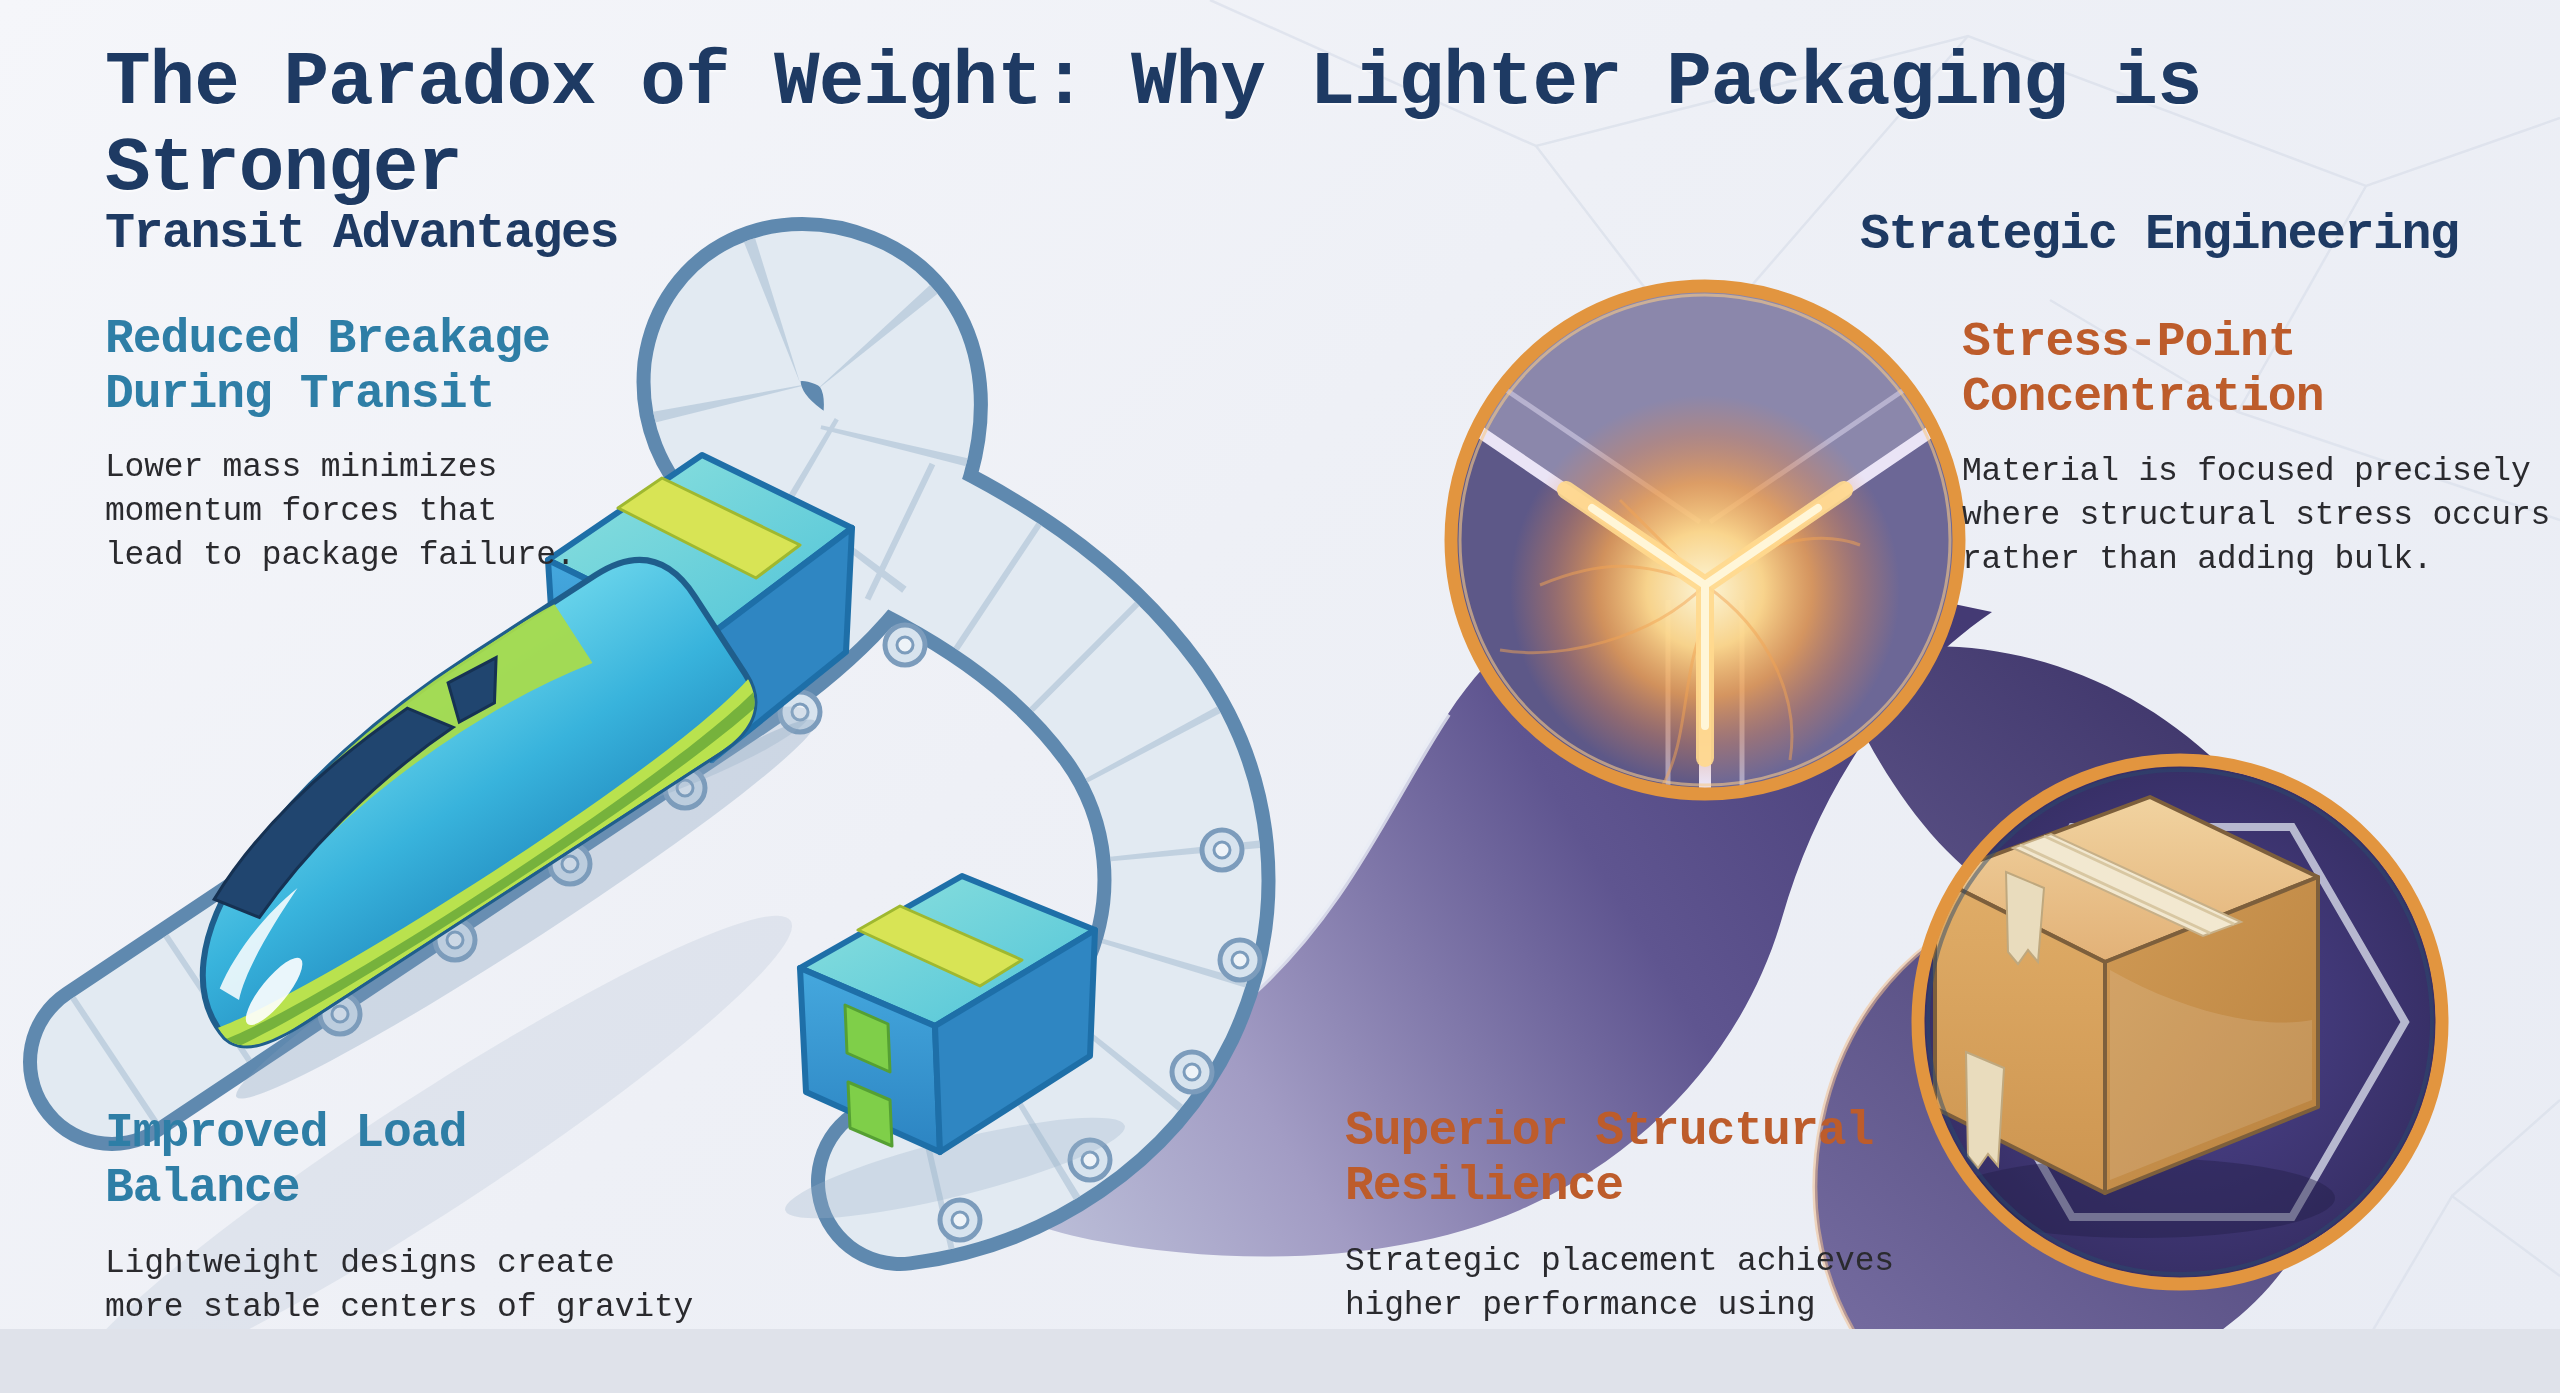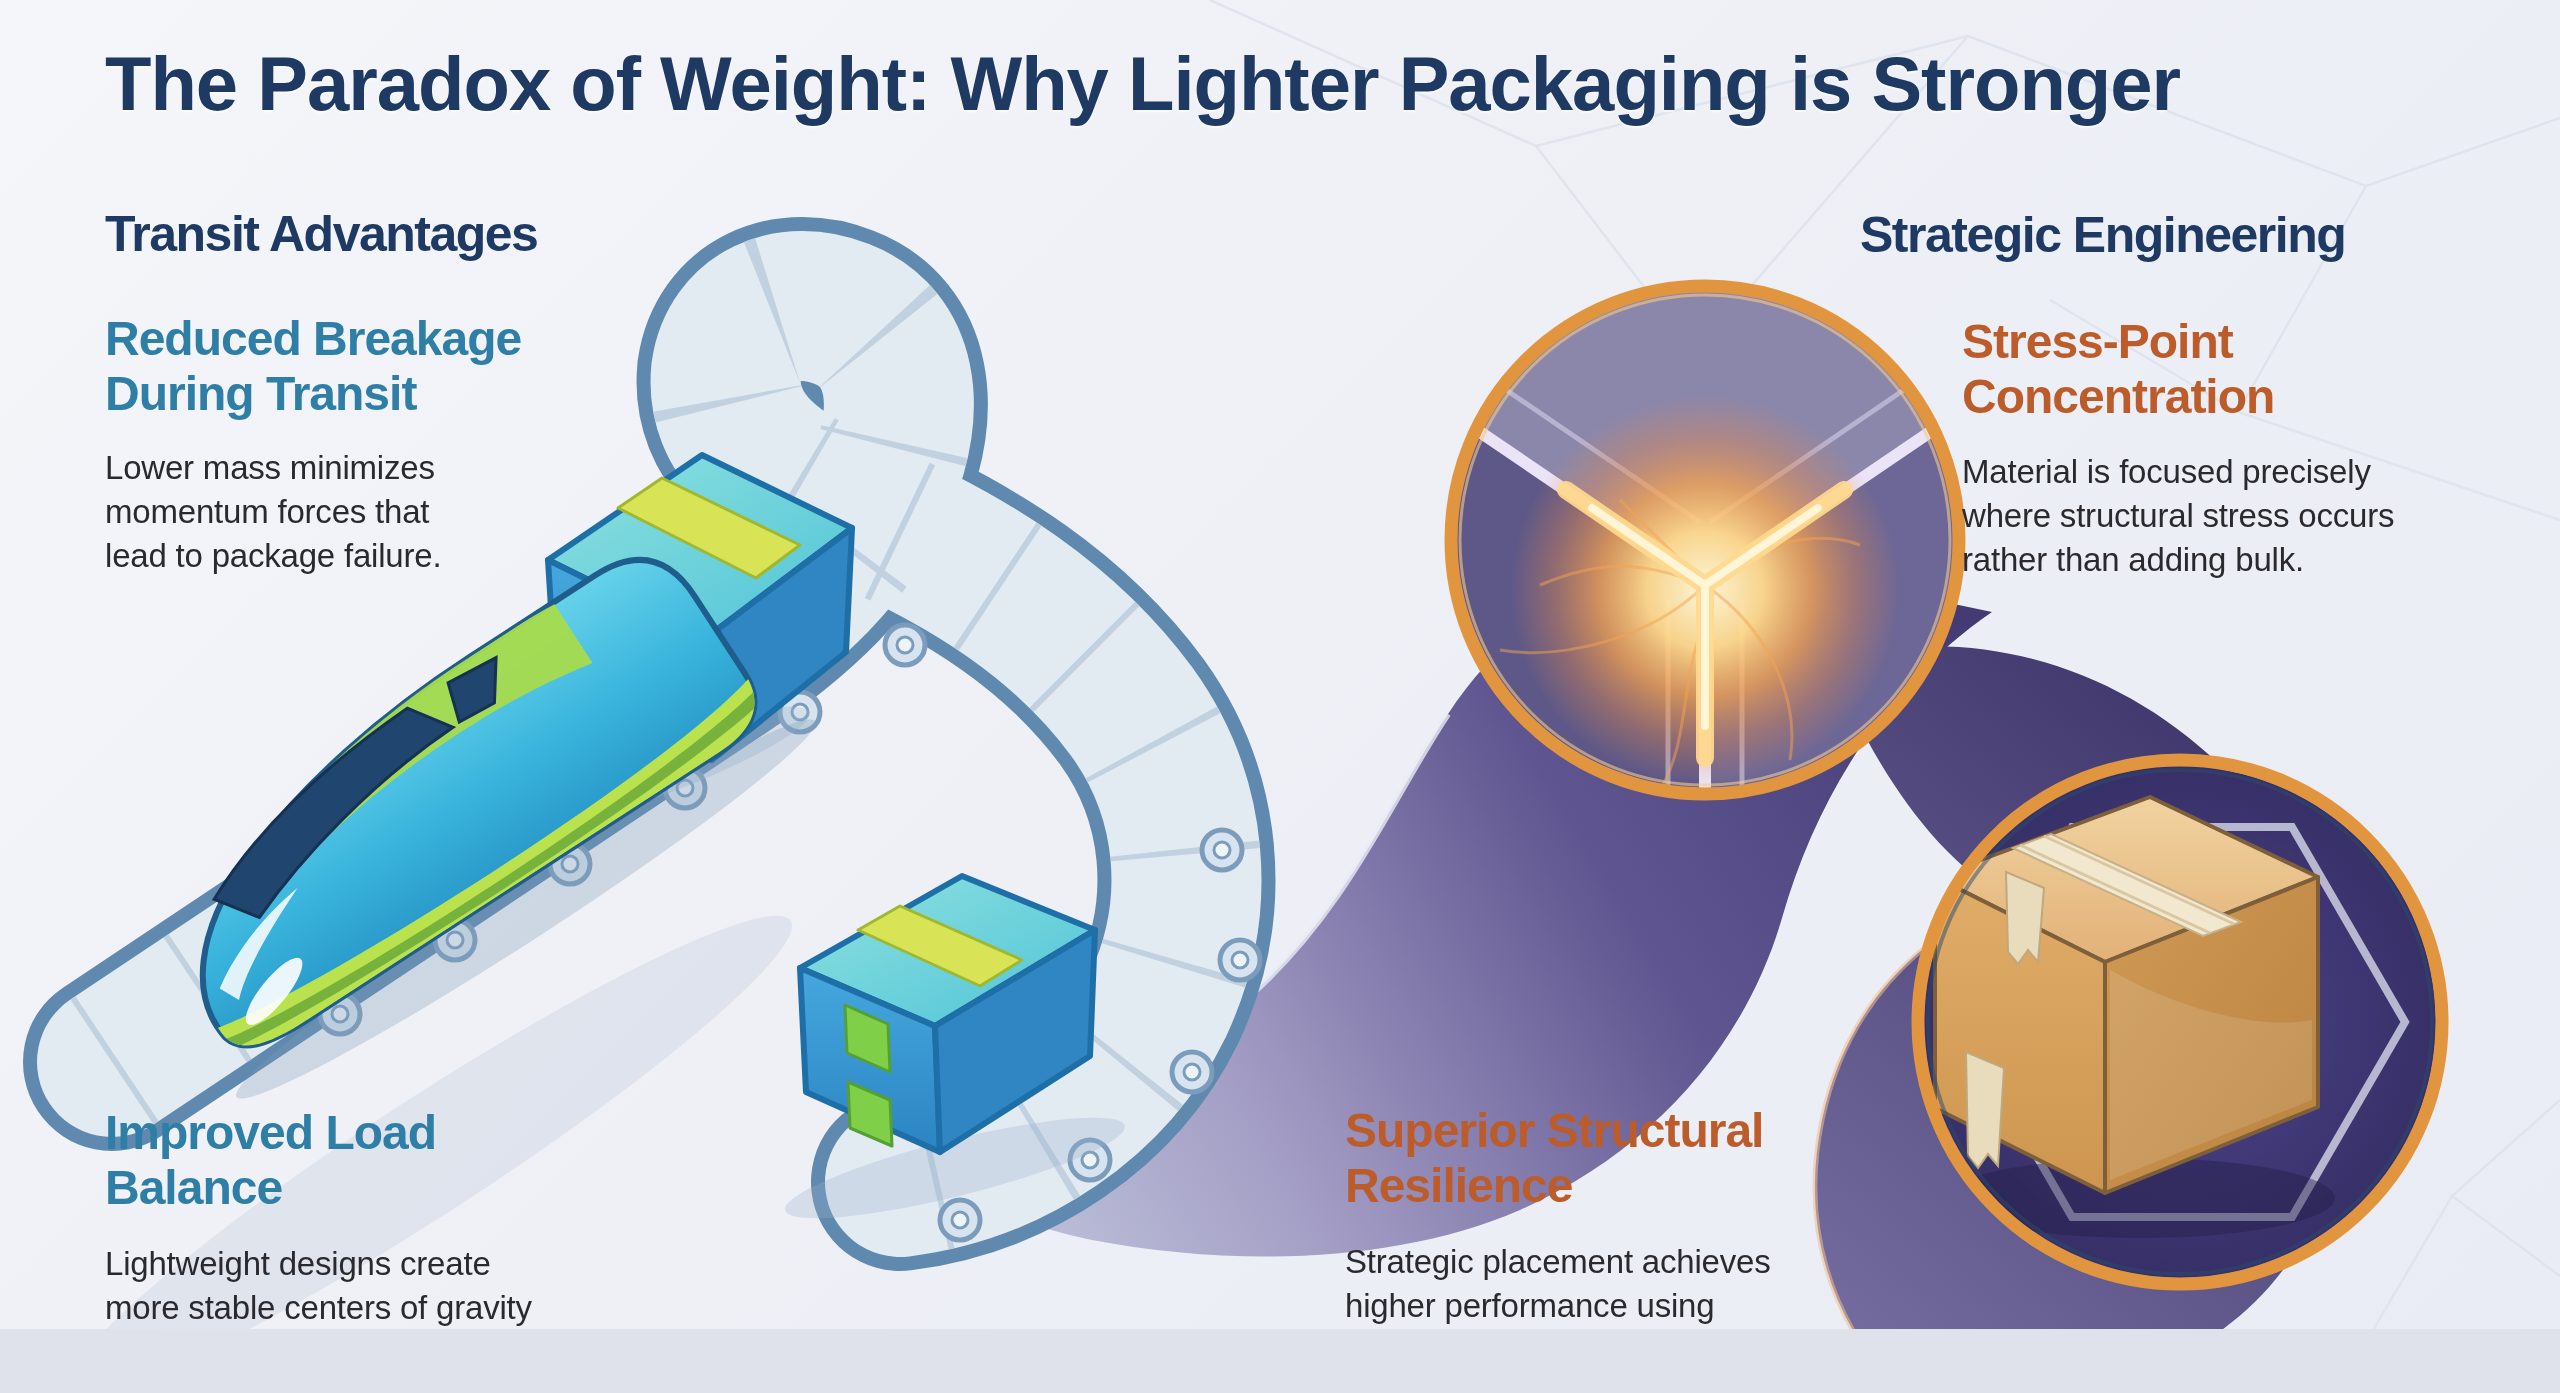--- a/index.html
+++ b/index.html
@@ -1,19 +1,19 @@
 <!DOCTYPE html>
 <html><head>
 <meta charset="utf-8">
 <style>
   html,body{margin:0;padding:0;background:#dfe2ea;}
   .stage{
     position:relative;width:2560px;height:1329px;overflow:hidden;
     background:linear-gradient(135deg,#f5f6fa 0%,#eef0f6 45%,#e9ecf4 100%);
-    font-family:Liberation Sans, sans-serif;
+    font-family:Liberation Mono, monospace;
   }
   .stage svg{position:absolute;left:0;top:0;}
   .txt{position:absolute;margin:0;}
   .ml{white-space:pre-line;}
   .page-title{
     left:105px;top:40px;width:2440px;
     font-size:76px;font-weight:700;letter-spacing:-1px;color:#1e3a63;
     text-shadow:0 2px 2px rgba(255,255,255,.7);
   }
   .section-heading{

